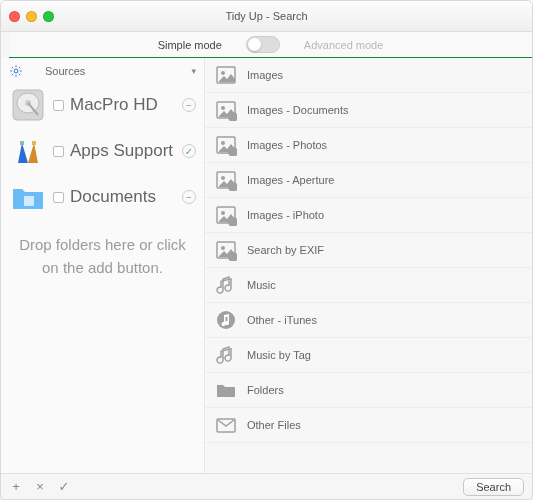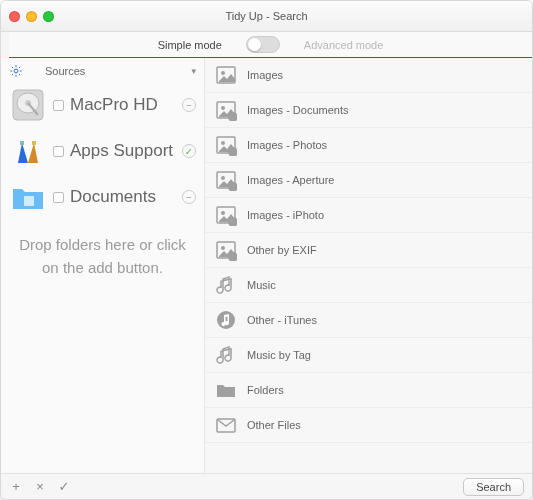--- a/index.html
+++ b/index.html
@@ -210,21 +210,21 @@
             </svg>
           </div>
           <div class="clbl">Images - iPhoto</div>
         </div>
       <div class="cat">
           <div class="cicon">
             <svg viewBox="0 0 22 22">
               <use href="#i-image-badge"></use>
             </svg>
           </div>
-          <div class="clbl">Other by EXIF</div>
+          <div class="clbl">Search by EXIF</div>
         </div>
       <div class="cat">
           <div class="cicon">
             <svg viewBox="0 0 22 22">
               <use href="#i-music"></use>
             </svg>
           </div>
           <div class="clbl">Music</div>
         </div>
       <div class="cat">

